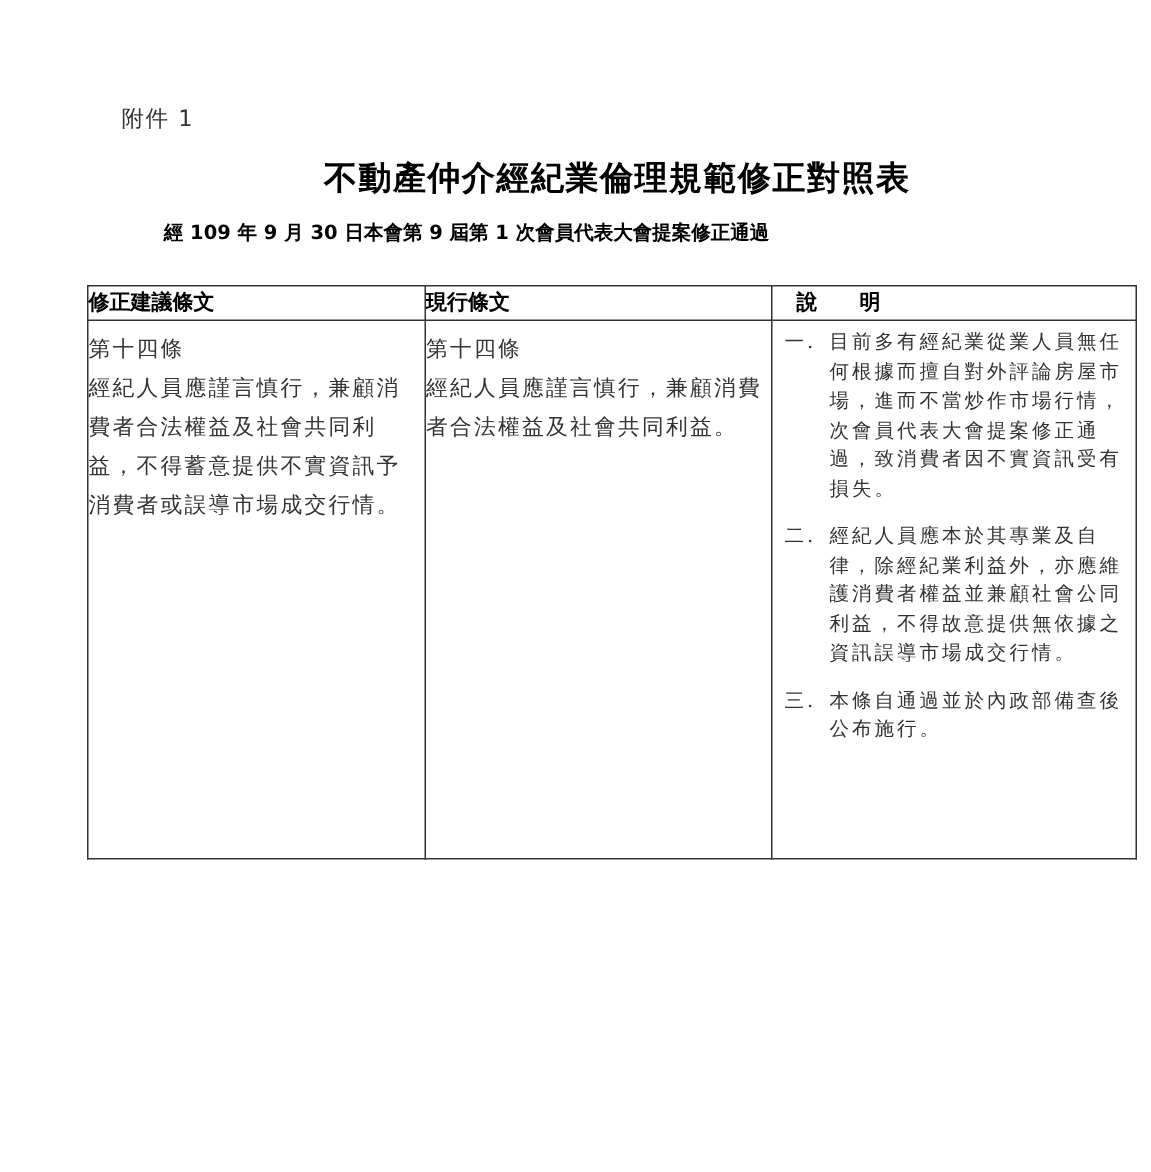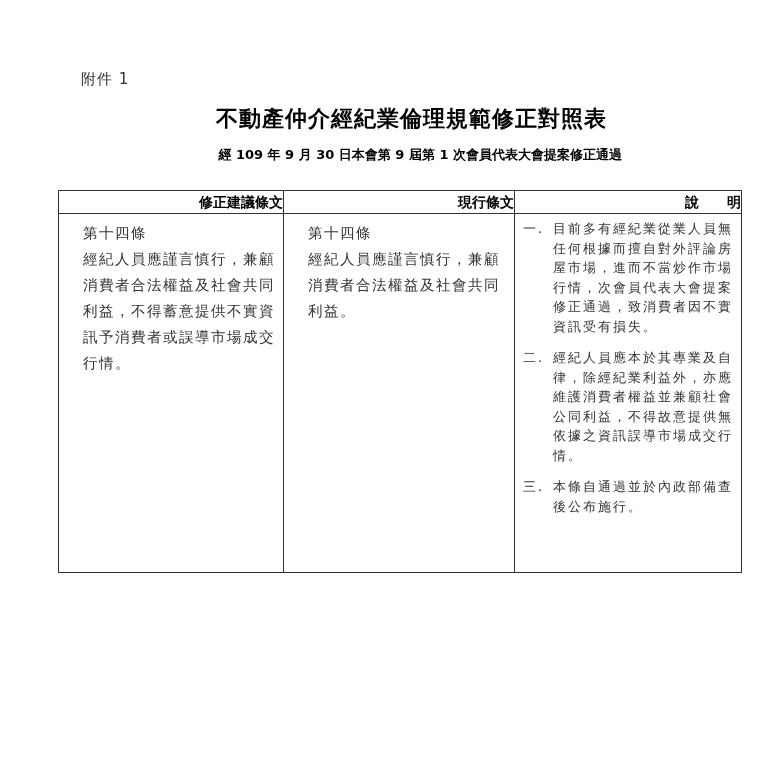--- a/index.html
+++ b/index.html
@@ -2,29 +2,29 @@
 <html><head>
   <meta charset="utf-8">
   <style>
     html, body { margin: 0; padding: 0; background: #ffffff; }
     body { width: 767px; height: 781px; position: relative; overflow: hidden;
            font-family: "DejaVu Serif", "Liberation Serif", serif; color: #222; }
     .attach { position: absolute; left: 81px; top: 70px; font-family: "DejaVu Sans", "Liberation Sans", sans-serif;
               font-size: 15px; color: #333; letter-spacing: 1px; }
     .title { position: absolute; left: 0; width: 767px; top: 104px; text-align: center;
              font-family: "DejaVu Sans", "Liberation Sans", sans-serif; font-weight: bold; font-size: 22px; color: #000; letter-spacing: 1px; padding-left: 28px; }
-    .subtitle { position: absolute; left: 0; width: 622px; top: 146px; text-align: right;
+    .subtitle { position: absolute; left: 0; width: 622px; top: 146px; text-align: center;
                 font-family: "DejaVu Sans", "Liberation Sans", sans-serif; font-weight: bold; font-size: 13px; color: #000; }
     table { position: absolute; left: 58px; top: 190px; width: 680px; height: 383px;
             border-collapse: collapse; border: 1.5px solid #333; table-layout: fixed; }
     th, td { border: 1px solid #333; vertical-align: top; }
     th { height: 22px; font-family: "DejaVu Sans", "Liberation Sans", sans-serif; font-weight: bold; font-size: 14px;
-         text-align: right; color: #000; padding: 0; line-height: 22px; }
-    td { padding: 6px 6px 0 24px; font-size: 14.5px; line-height: 26px; color: #333; letter-spacing: 1.5px; }
-    .col1 { width: 224px; } .col2 { width: 230px; } .col3 { width: 226px; }
+         text-align: left; color: #000; padding: 0; line-height: 22px; }
+    td { padding: 6px 6px 0 0; font-size: 14.5px; line-height: 26px; color: #333; letter-spacing: 1.5px; }
+    .col1 { width: 224px; } .col2 { width: 230px; } .col3 { width: 226px; padding-left: 16px; }
     .u { text-underline-offset: 3px; }
     .note-list { margin: 0; padding: 0; list-style: none; }
     .note-item { display: flex; font-size: 13px; line-height: 19.5px; letter-spacing: 2px; margin-bottom: 12px; }
     .note-num { width: 30px; flex: none; }
     .note-text { flex: 1; padding-right: 4px; }
     td.notes { padding: 5px 4px 0 8px; }
   </style>
 </head>
 <body>
 

